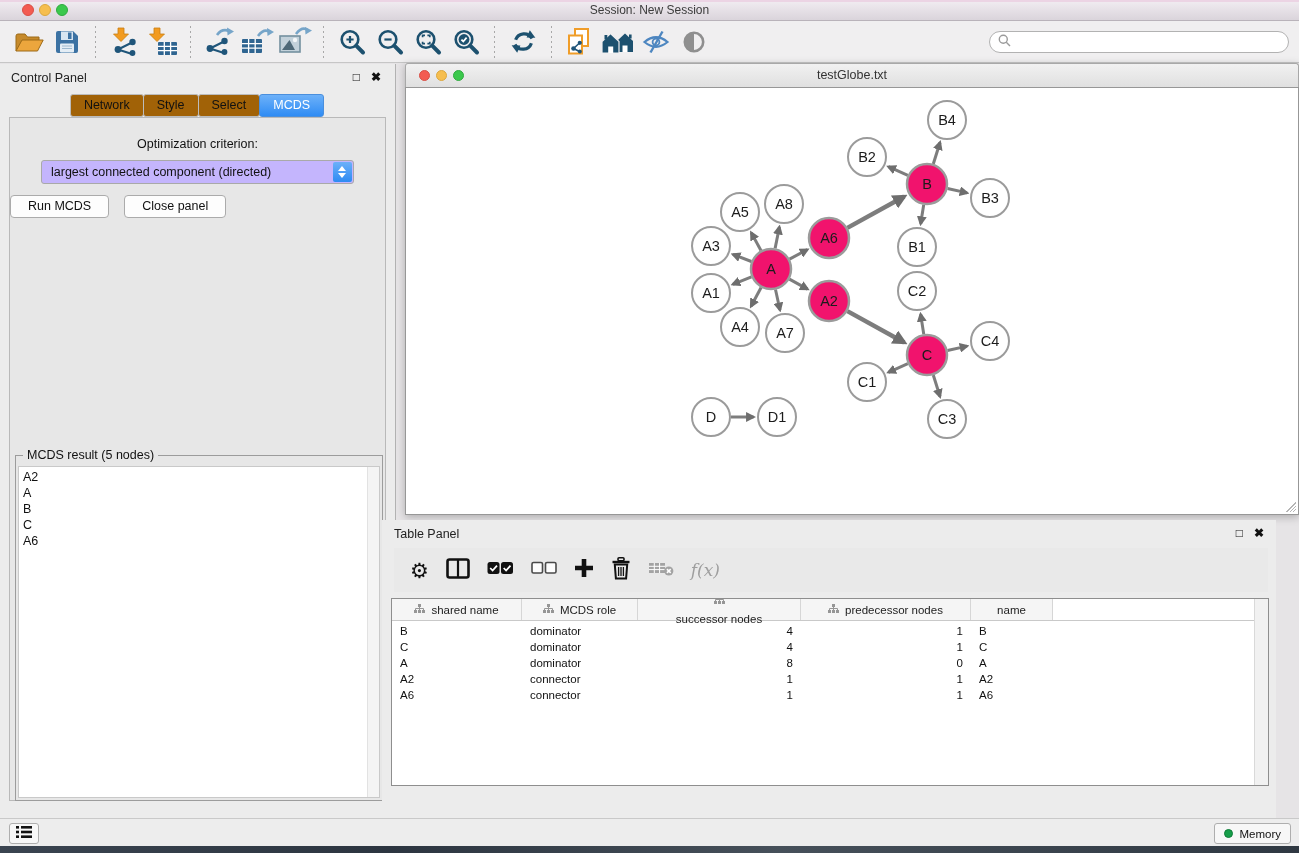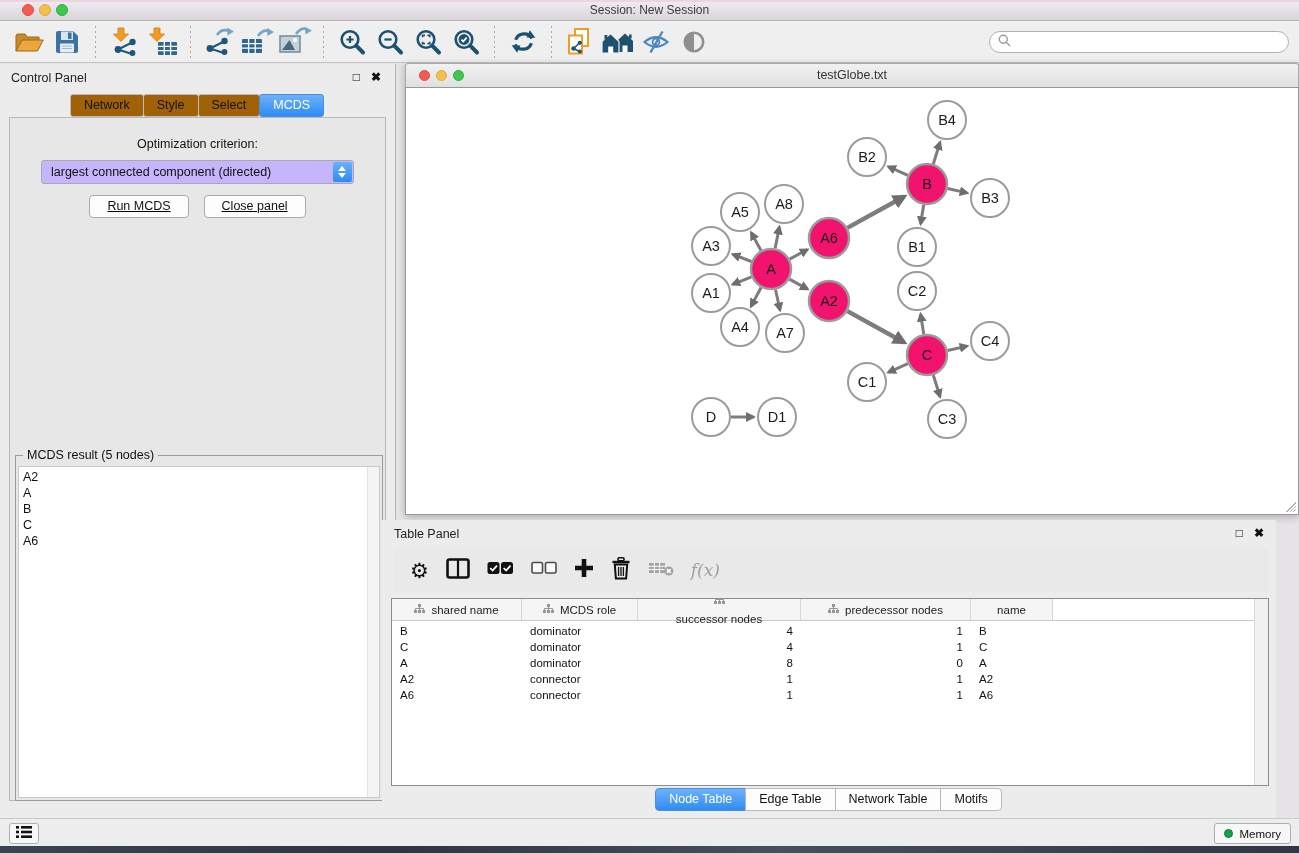--- a/index.html
+++ b/index.html
@@ -27,21 +27,21 @@
   .cp-tabs{position:absolute;top:30px;left:0;right:0;display:flex;justify-content:center;}
   .cp-tab{background:#a16207;border:1px solid #bcbcbc;margin-left:-1px;padding:3px 13px 4px;font-size:12.5px;color:#111;border-radius:3px;}
   .cp-tab.sel{background:linear-gradient(#6db1f9,#2f8cf4);border-color:#4a8fdd;color:#fff;}
   .cp-inner{position:absolute;left:9px;top:53px;width:377px;height:684px;background:#e7e7e7;border:1px solid #b9b9b9;box-sizing:border-box;}
   .opt-label{margin-top:19px;text-align:center;font-size:12.5px;color:#111;}
   .selectbox{position:relative;margin:9px auto 0;width:313px;height:24px;background:#c4b5fd;border:1px solid #a9a9a9;border-radius:3px;box-sizing:border-box;}
   .selectbox .val{position:absolute;left:9px;top:4px;font-size:12.5px;color:#111;}
   .spinner{position:absolute;right:1px;top:1px;bottom:1px;width:19px;background:linear-gradient(#6cb0f9,#2e8bf3);border-radius:2px;}
   .spinner .up{position:absolute;left:5px;top:4px;width:0;height:0;border-left:4.5px solid transparent;border-right:4.5px solid transparent;border-bottom:5px solid #fff;}
   .spinner .dn{position:absolute;left:5px;bottom:4px;width:0;height:0;border-left:4.5px solid transparent;border-right:4.5px solid transparent;border-top:5px solid #fff;}
-  .btn-row{display:flex;justify-content:center;gap:15px;margin-top:11px;text-decoration:underline;}
+  .btn-row{display:flex;gap:15px;margin-top:11px;}
   .btn{background:#fdfdfd;border:1px solid #ababab;border-radius:4px;padding:3px 17px 4px;font-size:12.5px;color:#111;}
   .fieldset{position:absolute;left:5px;top:337px;width:366px;height:344px;border:1px solid #9c9c9c;}
   .fieldset .legend{position:absolute;top:-8px;left:7px;background:#e7e7e7;padding:0 4px;font-size:12.5px;color:#111;}
   .listbox{position:absolute;left:2px;right:2px;top:10px;bottom:2px;background:#fff;border:1px solid #c9c9c9;overflow:hidden;}
   .list-scroll{position:absolute;right:0;top:0;bottom:0;width:11px;background:#f4f4f4;border-left:1px solid #e2e2e2;}
   .list-item{font-size:12.5px;color:#111;line-height:16px;padding:0 4px;}
   .list-item:first-child{margin-top:2px;}
   
   .netwin{position:absolute;left:405px;top:63px;width:894px;height:452px;box-shadow:0 2px 8px rgba(0,0,0,.25);}
   .net-titlebar{position:absolute;left:0;top:0;right:0;height:40px;background:linear-gradient(#f1f1f1,#d5d5d5);border:1px solid #a8a8a8;border-bottom:1px solid #9e9e9e;box-sizing:border-box;border-radius:3px 3px 0 0;}
@@ -519,26 +519,20 @@
         <div class="tr">
           <div class="td" style="width: 130px; text-align: left;">A6</div>
           <div class="td" style="width: 116px; text-align: left;">connector</div>
           <div class="td" style="width: 163px; text-align: right;">1</div>
           <div class="td" style="width: 170px; text-align: right;">1</div>
           <div class="td" style="width: 82px; text-align: left;">A6</div>
         </div>
       </div>
     <div class="t-vscroll"></div>
   </div>
-  <div class="tp-tabs" id="tp-tabs">
-      <div class="tp-tab sel">Node Table</div>
-      <div class="tp-tab">Edge Table</div>
-      <div class="tp-tab">Network Table</div>
-      <div class="tp-tab">Motifs</div>
-    </div>
 </div>
 
 <div class="statusbar">
   <div class="sb-btn sb-list">
     <span><svg width="16" height="14" viewBox="0 0 16 14">
           <g fill="#111">
             <rect x="0" y="1" width="3" height="2.6"></rect>
             <rect x="0" y="5.7" width="3" height="2.6"></rect>
             <rect x="0" y="10.4" width="3" height="2.6"></rect>
             <rect x="5" y="1" width="11" height="2.6"></rect>

